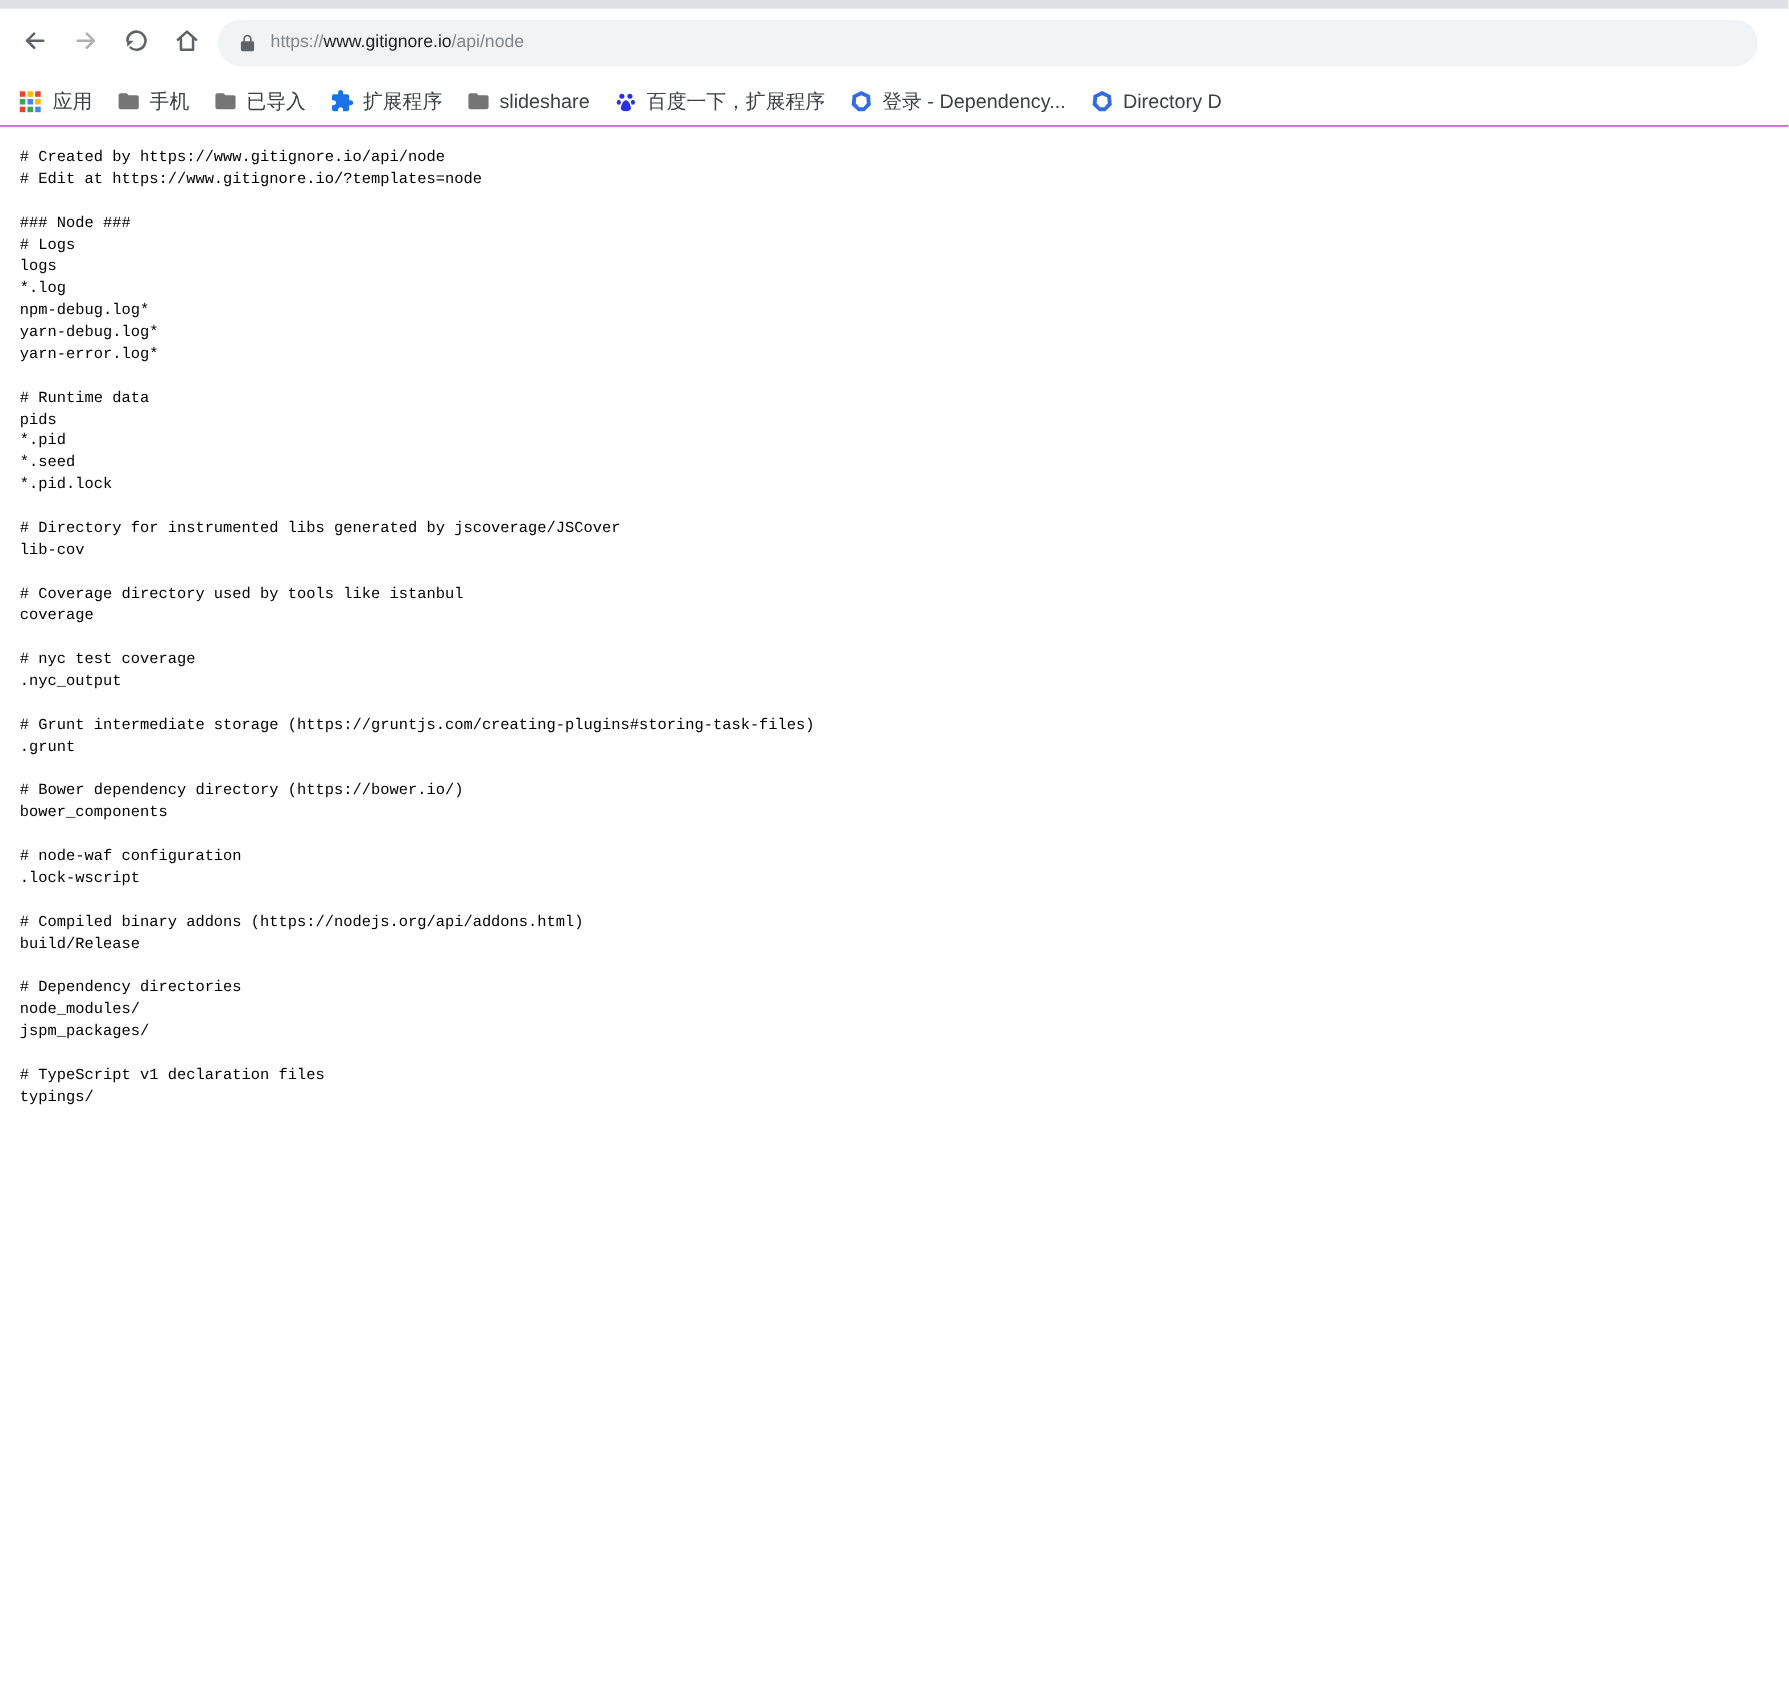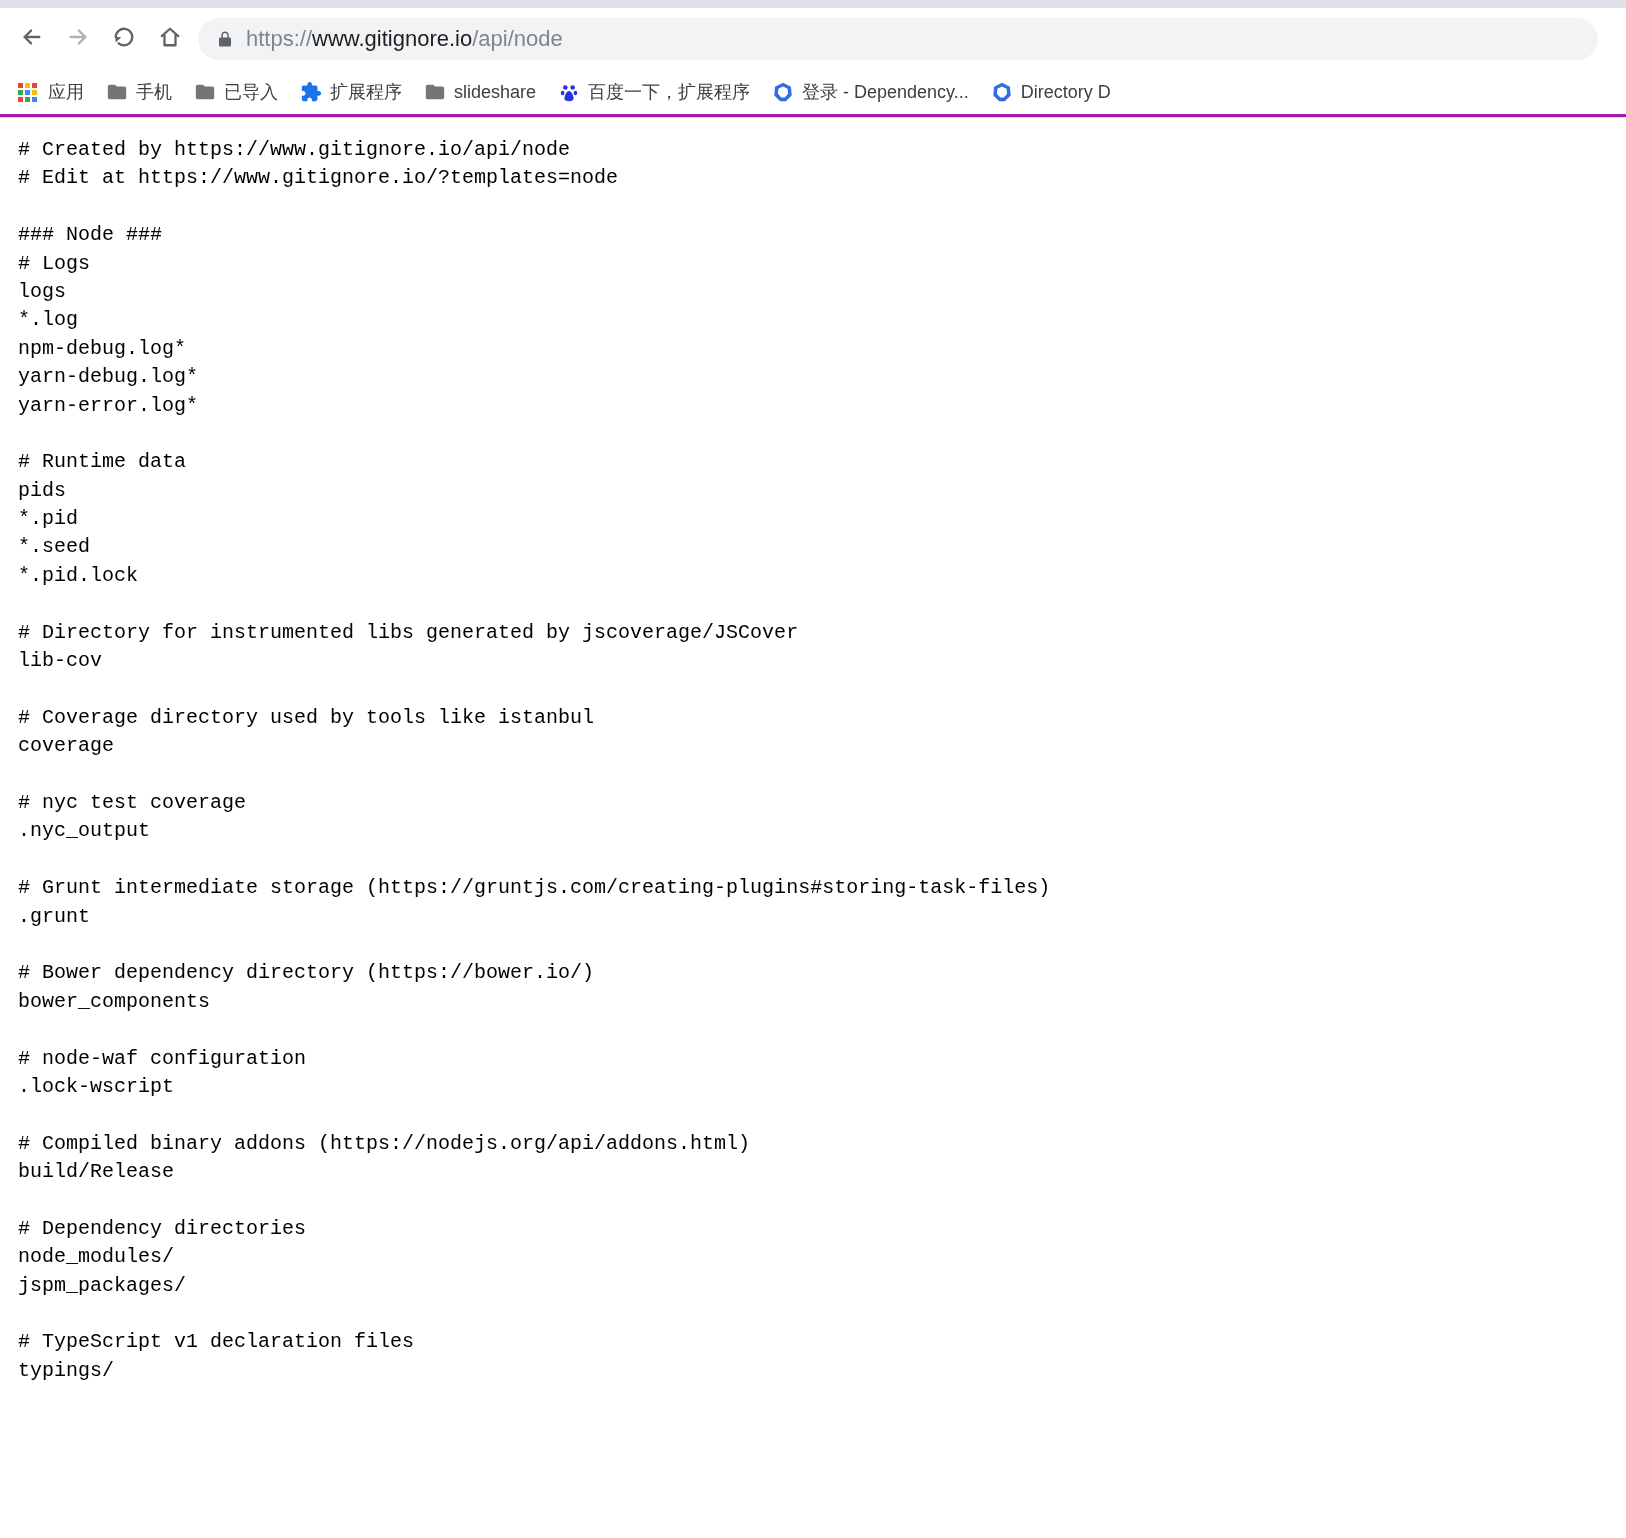--- a/index.html
+++ b/index.html
@@ -58,40 +58,40 @@
     .lock-icon {
       color: #5f6368;
       display: flex;
       align-items: center;
     }
     .lock-icon svg {
       width: 18px;
       height: 18px;
     }
     .url-text {
-      font-size: 22px;
+      font-size: 16px;
       color: #202124;
       font-family: -apple-system, BlinkMacSystemFont, "Segoe UI", Arial, sans-serif;
     }
     .url-protocol {
       color: #80868b;
     }
     .url-domain {
       color: #202124;
     }
     .url-path {
       color: #80868b;
     }
     .bookmarks-row {
       display: flex;
       align-items: center;
       padding: 10px 18px;
       gap: 22px;
       background: #ffffff;
-      border-bottom: 3px solid #a21caf;
+      border-bottom: 1px solid #a21caf;
     }
     .bookmark-item {
       display: flex;
       align-items: center;
       gap: 8px;
       font-size: 18px;
       color: #3c4043;
       cursor: pointer;
     }
     .bookmark-icon {
@@ -132,21 +132,21 @@
     }
     .k8s-icon {
       color: #326ce5;
     }
     .content-area {
       padding: 18px 18px;
       background: #ffffff;
     }
     .content-text {
       font-family: "Courier New", Courier, monospace;
-      font-size: 20px;
+      font-size: 14px;
       line-height: 1.42;
       color: #000000;
       white-space: pre;
     }
   </style>
 </head>
 <body>
 
 <div class="browser-chrome">
   <div class="tab-bar-area"></div>

